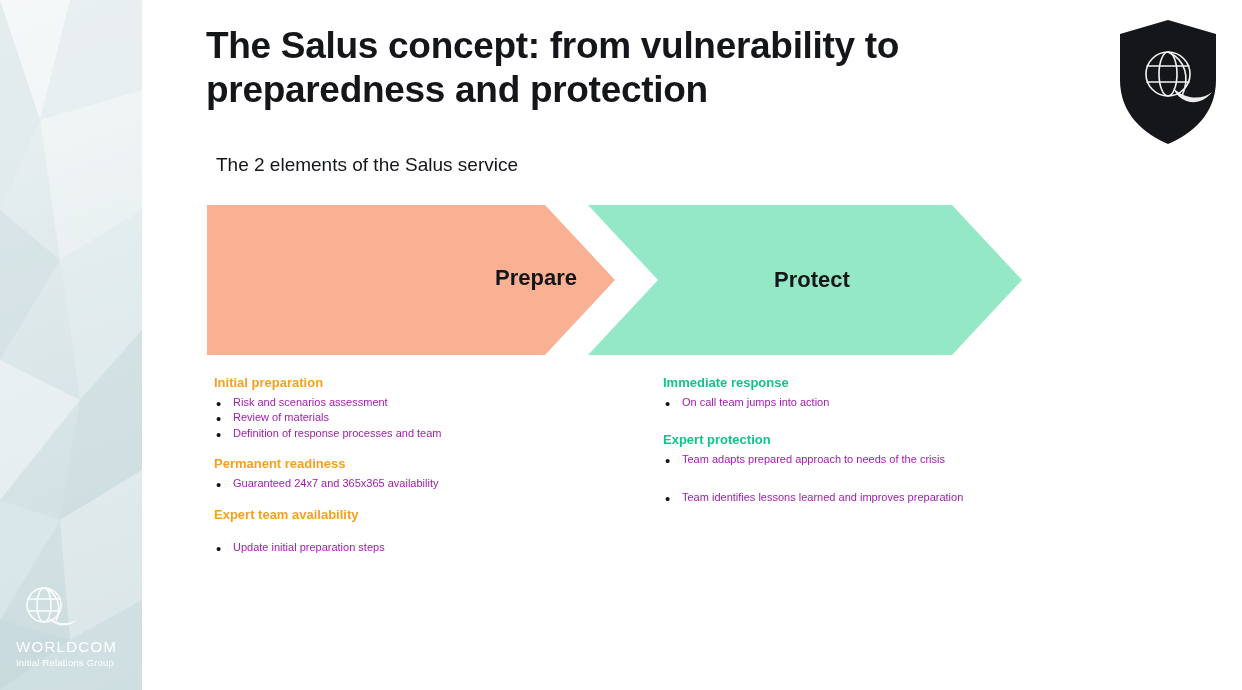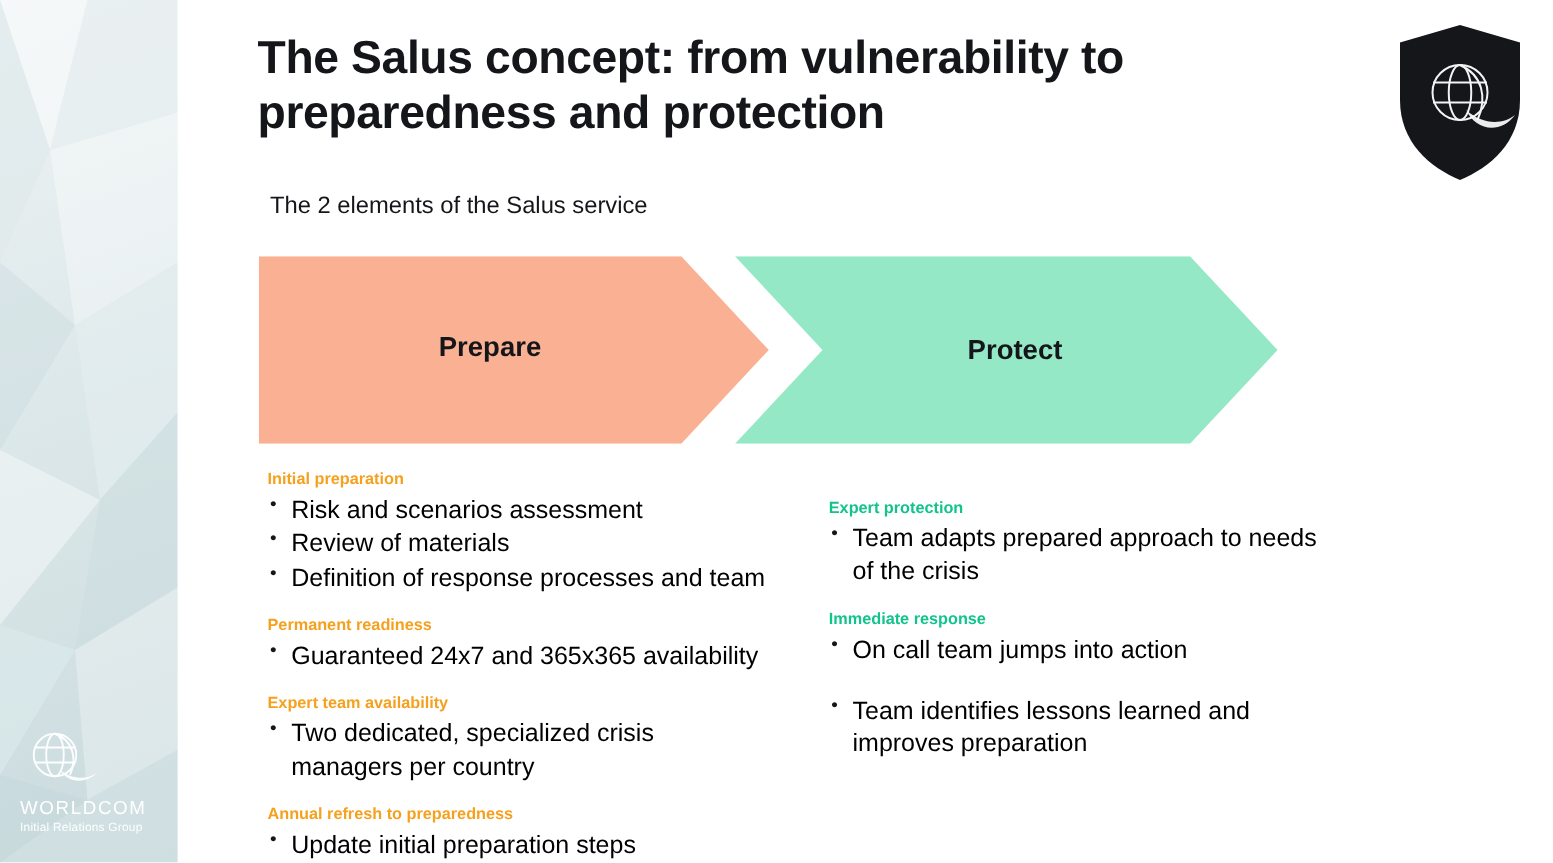--- a/index.html
+++ b/index.html
@@ -100,21 +100,21 @@
     height: 150px;
   }
   .band svg { display: block; }
   .chev-label {
     position: absolute;
     font-size: 22px;
     font-weight: bold;
     color: #14161a;
     text-align: center;
   }
-  .chev-label.prepare { left: 0px; top: 60px; width: 370px; }
+  .chev-label.prepare { left: 0px; top: 60px; width: 370px; text-align: right; }
   .chev-label.protect { left: 390px; top: 62px; width: 430px; }
 
   
   .col {
     position: absolute;
     top: 375px;
   }
   .col.left  { left: 214px;  width: 400px; }
   .col.right { left: 663px;  width: 400px; }
 
@@ -130,23 +130,23 @@
   .grp-head.indent { padding-left: 4px; }
 
   ul.bullets {
     list-style: none;
     margin: 0;
     padding: 0;
   }
   ul.bullets li {
     position: relative;
     padding-left: 19px;
-    font-size: 20px;
+    font-size: 11px;
     line-height: 1.32;
-    color: #000000;
+    color: #a21caf;
     margin-bottom: 1px;
   }
   ul.bullets li::before {
     content: "\2022";
     position: absolute;
     left: 2px;
     top: -1px;
     font-size: 15px;
     color: #14161a;
   }
@@ -221,49 +221,45 @@
 
   <div class="grp">
     <div class="grp-head orange">Permanent readiness</div>
     <ul class="bullets">
       <li>Guaranteed 24x7 and 365x365 availability</li>
     </ul>
   </div>
 
   <div class="grp">
     <div class="grp-head orange">Expert team availability</div>
-    <ul class="bullets">
-      <li>Two dedicated, specialized crisis managers per country</li>
-    </ul>
-  </div>
-
-  <div class="grp">
-    <div class="grp-head orange">Annual refresh to preparedness</div>
+  </div>
+
+  <div class="grp">
     <ul class="bullets">
       <li>Update initial preparation steps</li>
     </ul>
   </div>
 
 </div>
 
 <div class="col right">
+
+  <div class="grp">
+    <div class="grp-head green">Immediate response</div>
+    <ul class="bullets">
+      <li>On call team jumps into action</li>
+    </ul>
+  </div>
 
   <div class="grp" style="margin-top:23px;">
     <div class="grp-head green">Expert protection</div>
     <ul class="bullets">
       <li>Team adapts prepared approach to needs of the crisis</li>
     </ul>
   </div>
 
-  <div class="grp">
-    <div class="grp-head green">Immediate response</div>
-    <ul class="bullets">
-      <li>On call team jumps into action</li>
-    </ul>
-  </div>
-
   <div class="grp" style="margin-top:23px;">
     <ul class="bullets">
       <li>Team identifies lessons learned and improves preparation</li>
     </ul>
   </div>
 
 </div>
 
 </body></html>

